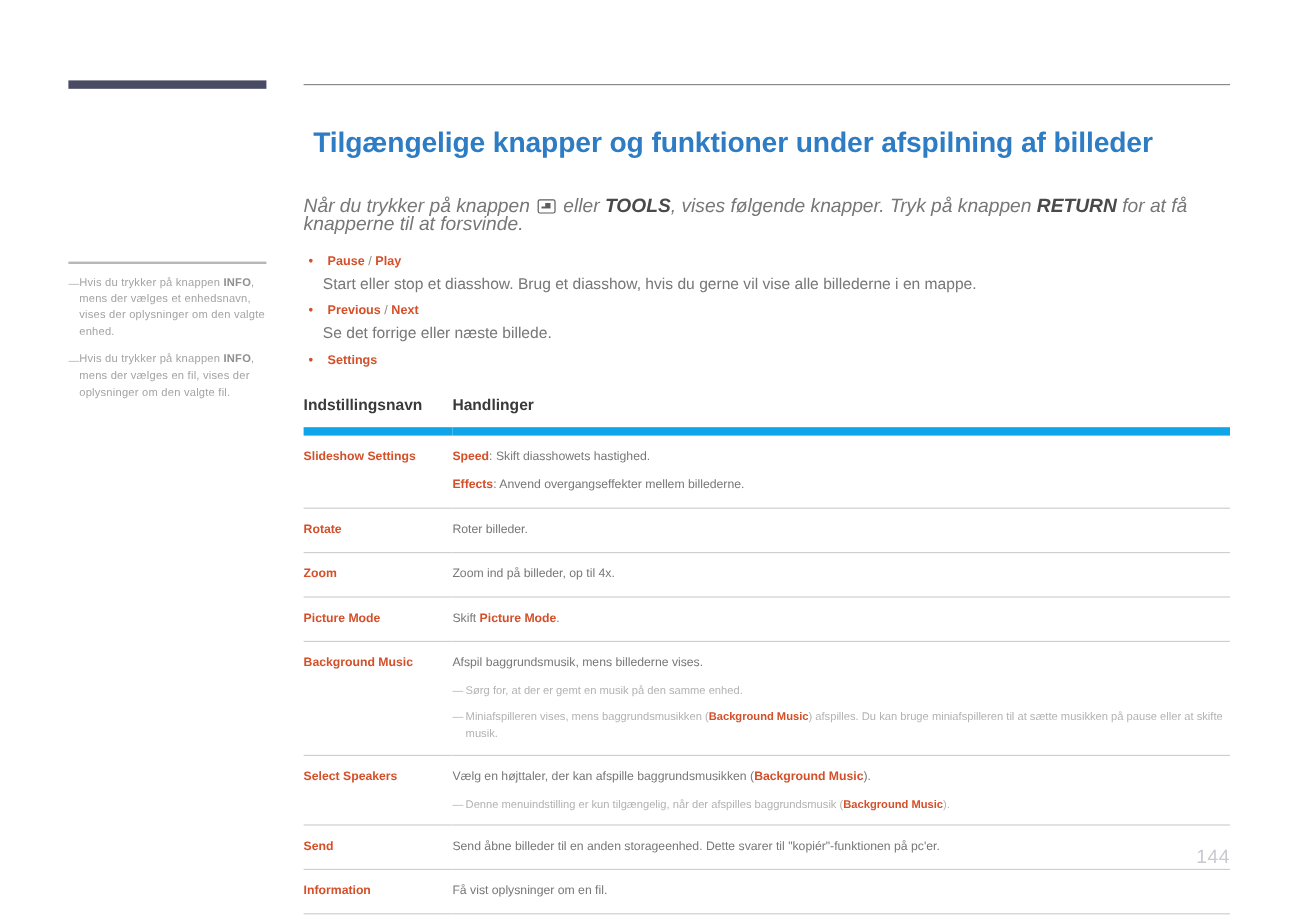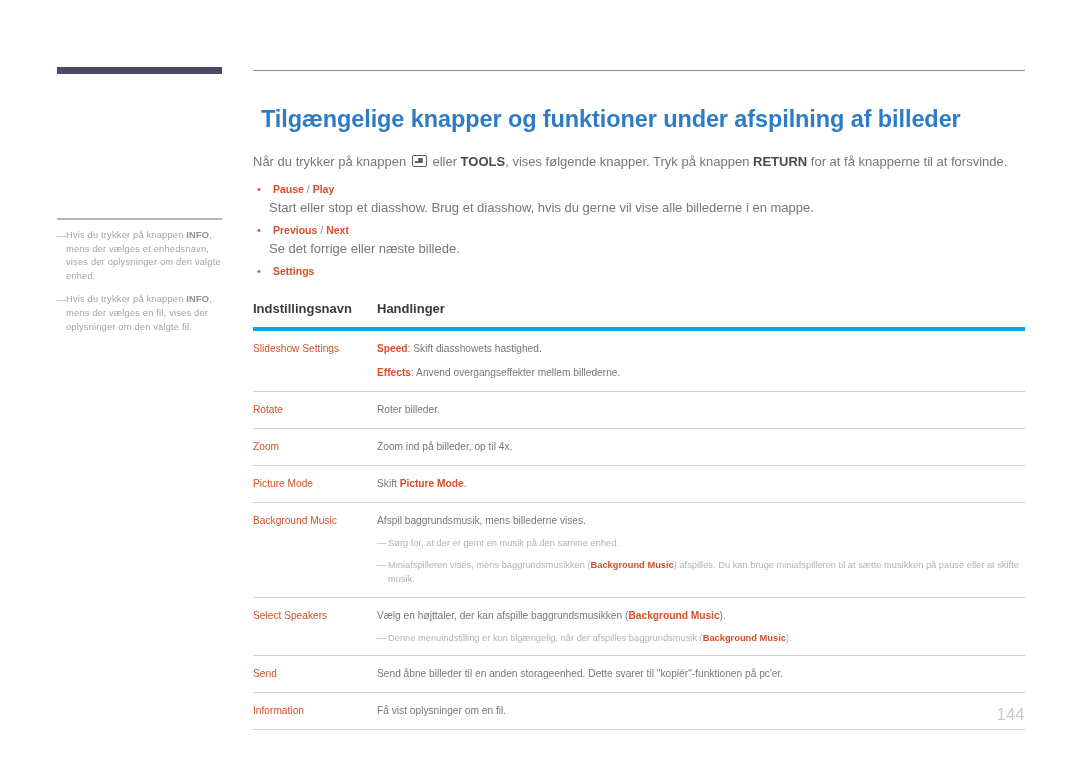--- a/index.html
+++ b/index.html
@@ -77,24 +77,25 @@
   }
   h1.page-title {
     margin: 8px;
     font-size: 23.5px;
     font-weight: 700;
     color: #2e7dc4;
     letter-spacing: -0.1px;
     line-height: 30px;
   }
   .intro {
-    margin-top: 20px;
-    font-size: 13px;
+    margin-top: 31px;
+    font-size: 16px;
     line-height: 15px;
     color: #77777a;
+    font-style: italic;
   }
   .intro b { color: #4a4a4c; font-weight: 700; }
   .key-icon {
     display: inline-block;
     width: 13px;
     height: 10px;
     border: 1px solid #5d5d5f;
     border-radius: 2px;
     position: relative;
     vertical-align: -1px;
@@ -144,30 +145,30 @@
     border-collapse: collapse;
   }
   .spec-table th {
     text-align: left;
     font-size: 13px;
     font-weight: 700;
     color: #3a3a3c;
     padding: 0 0 11px 0;
     vertical-align: bottom;
   }
-  .spec-table thead tr { border-bottom: 4px solid #0ea5e9; }
+  .spec-table thead tr { border-bottom: 7px solid #0ea5e9; }
   .spec-table td {
     vertical-align: top;
     padding: 10px 0 10px 0;
     border-bottom: 1px solid #cfcfcf;
   }
   .col-name { width: 124px; }
   .cell-name {
     font-size: 10.2px;
-    font-weight: 400;
+    font-weight: 700;
     color: #d4502a;
     line-height: 15px;
   }
   .cell-body {
     font-size: 10.2px;
     line-height: 16px;
     color: #77777a;
   }
   .cell-body .hl { color: #d4502a; font-weight: 700; }
   .cell-line + .cell-line { margin-top: 8px; }

